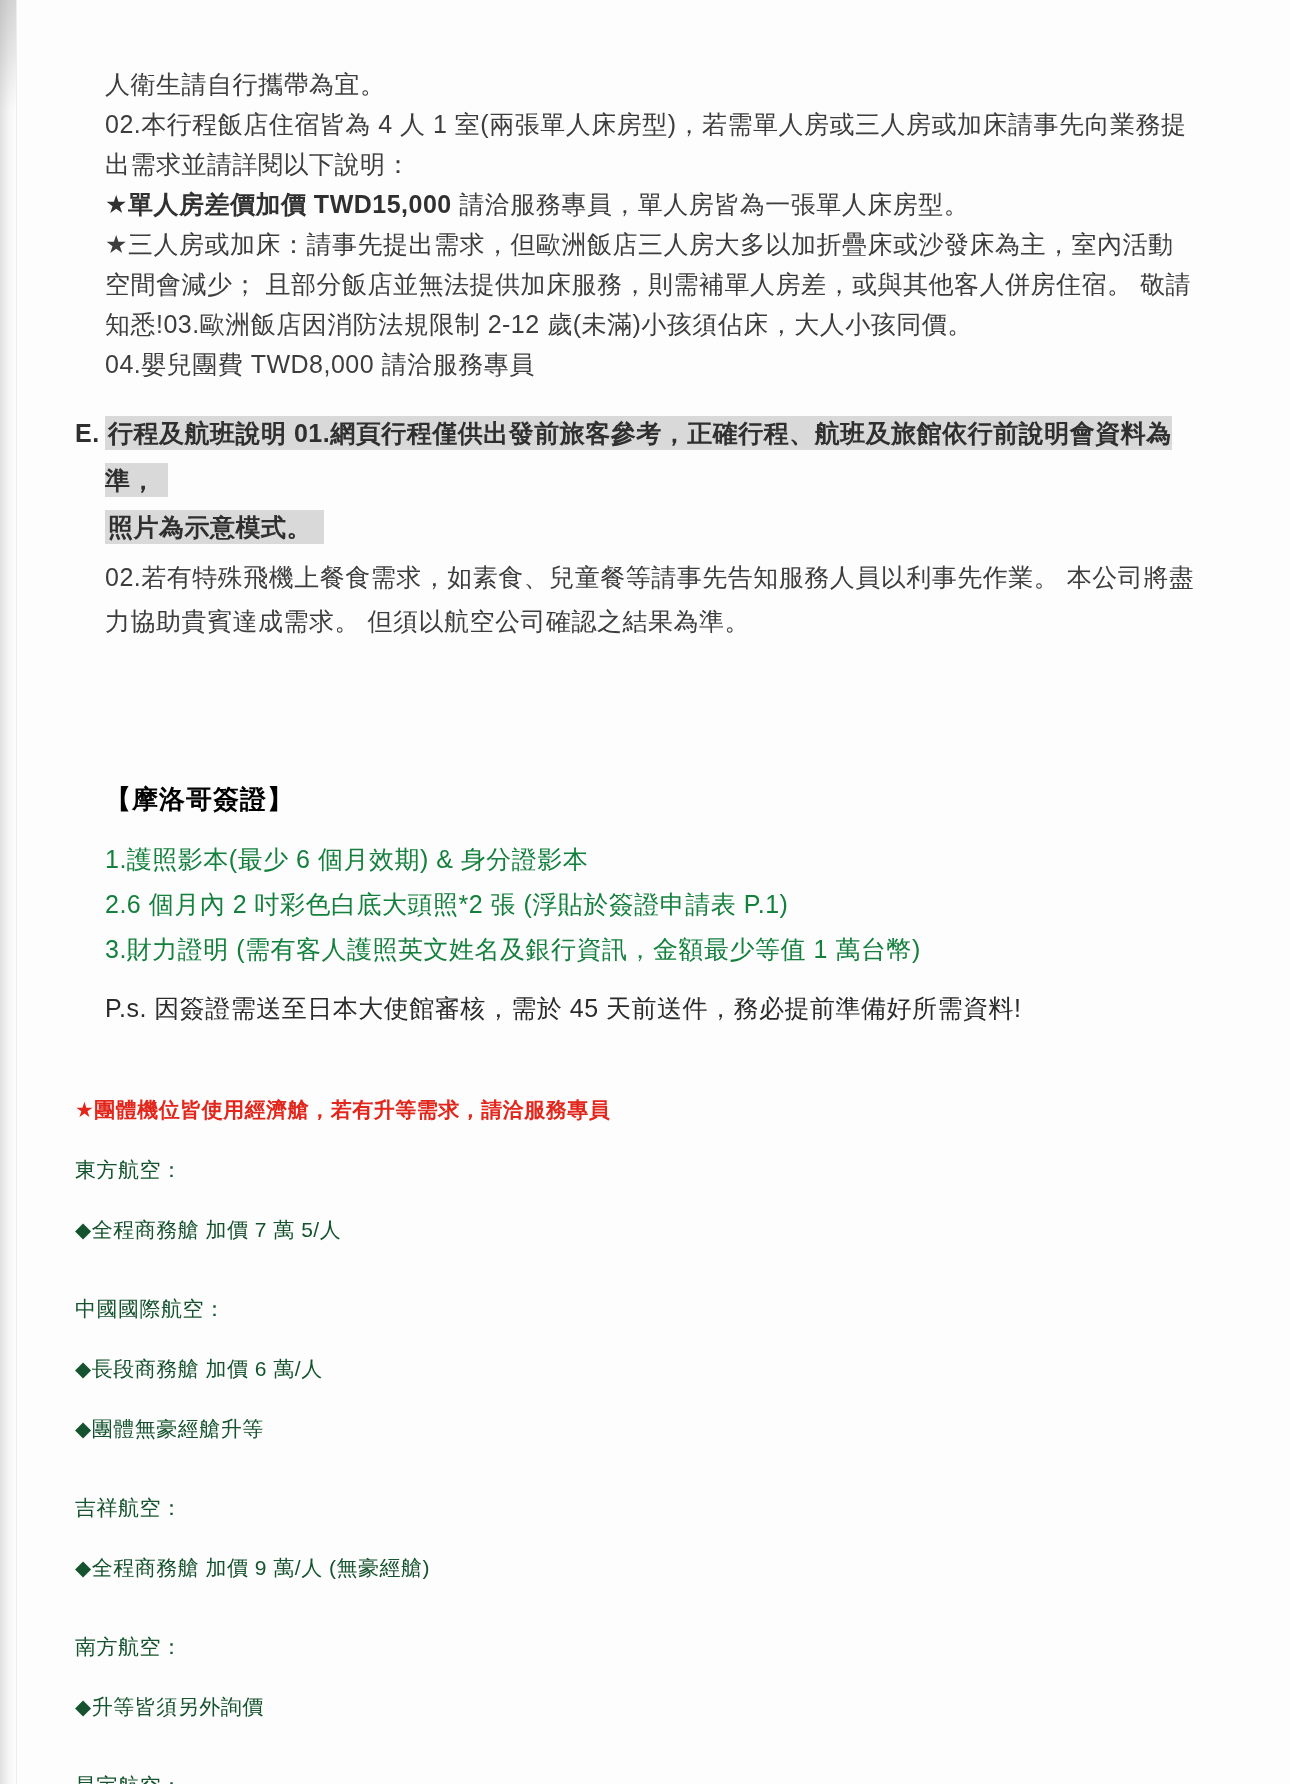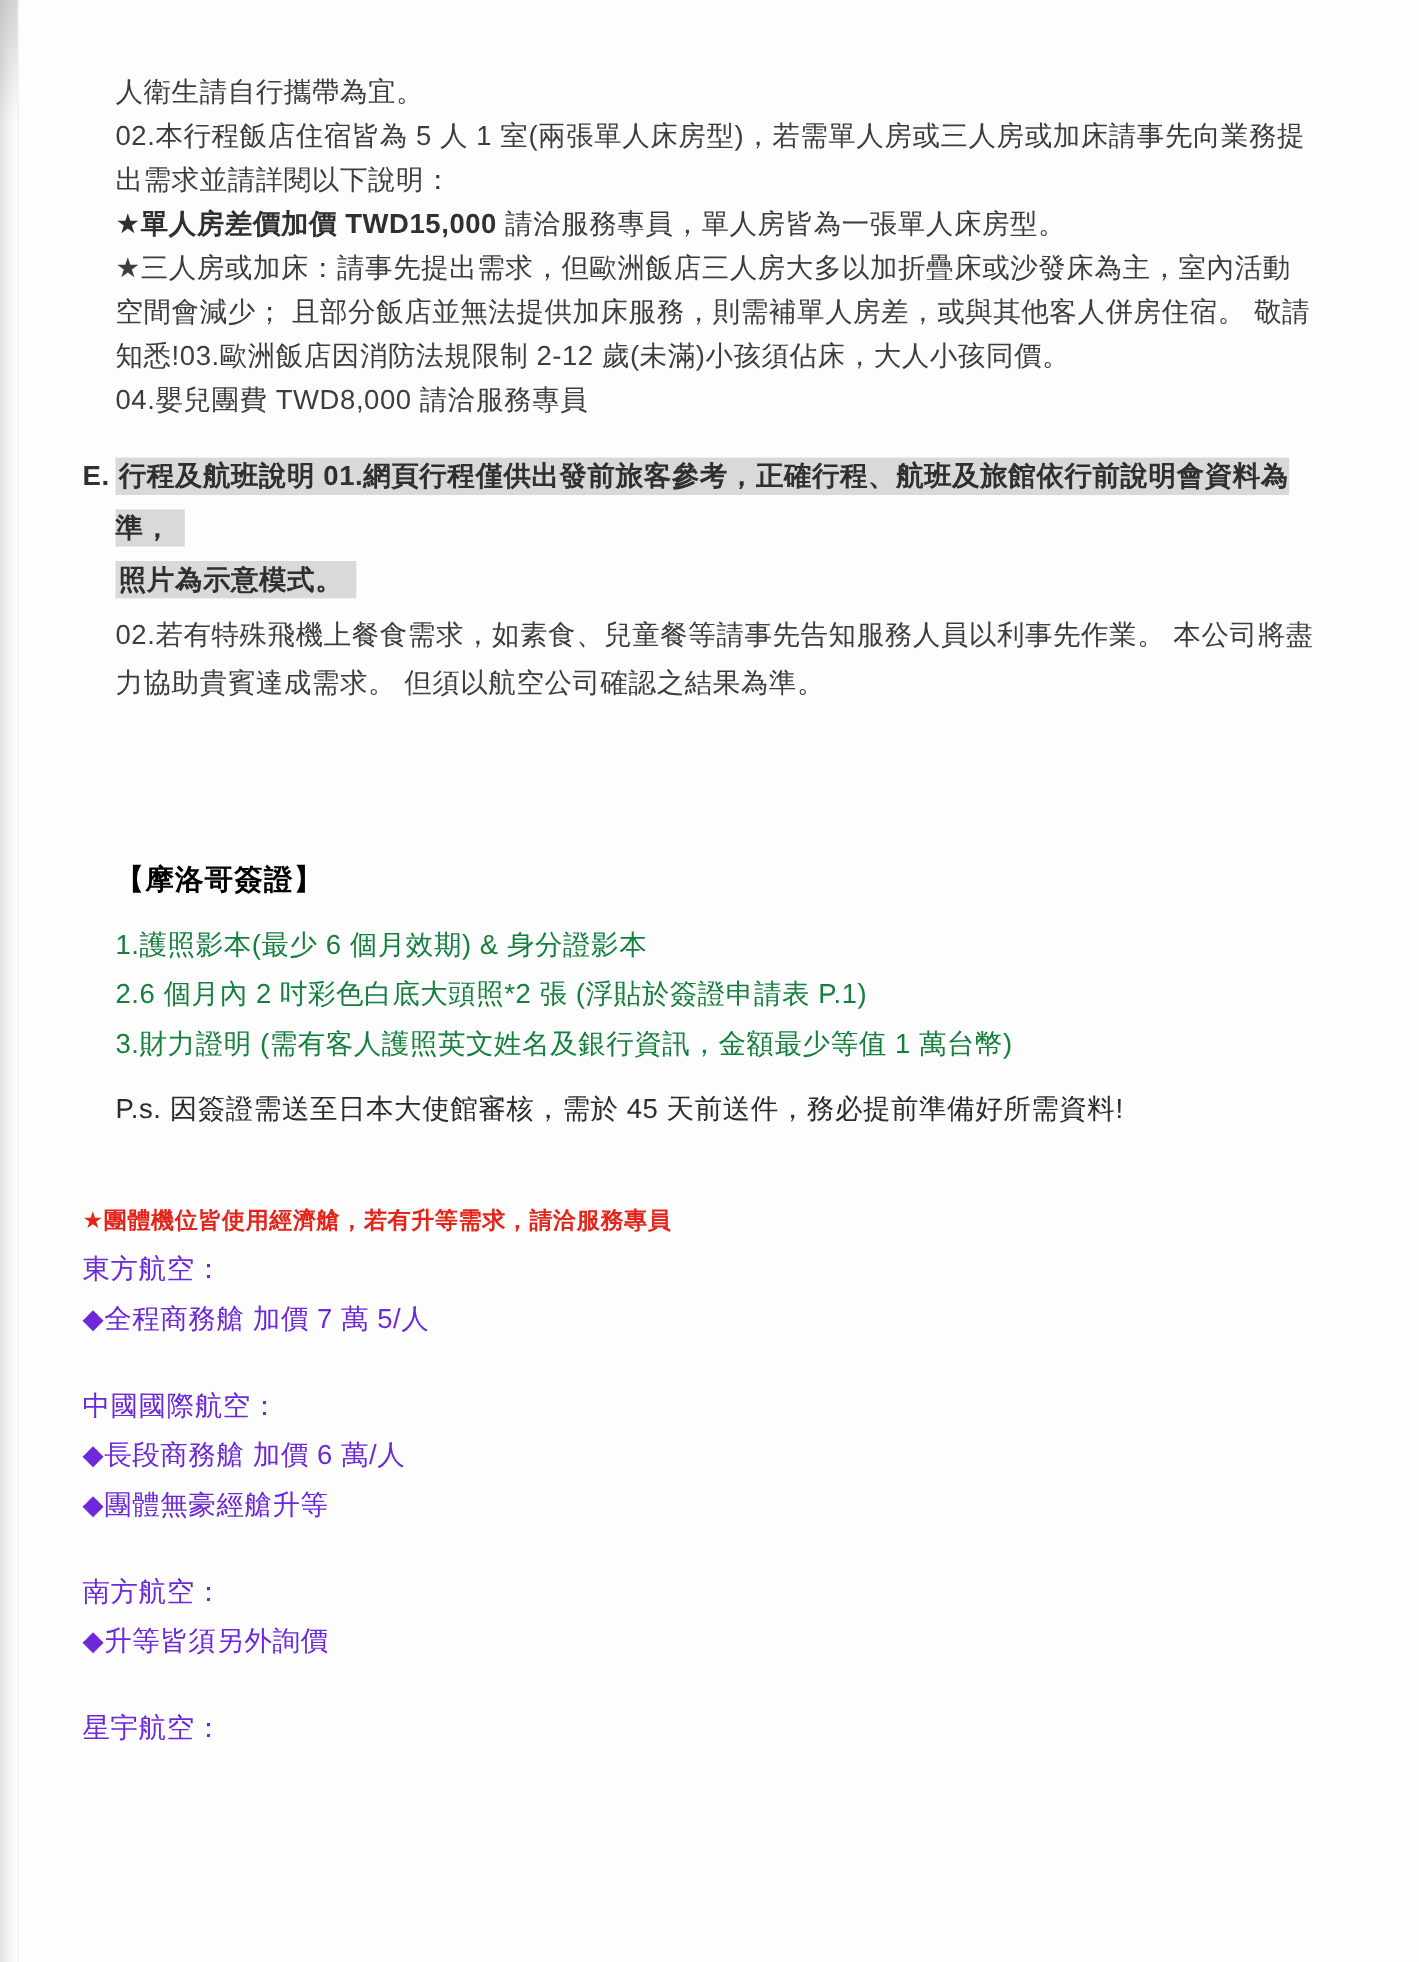--- a/index.html
+++ b/index.html
@@ -107,38 +107,39 @@
   
   .upgrade-notice {
     margin-top: 56px;
     font-size: 21px;
     line-height: 45px;
     font-weight: bold;
     color: #e2261b;
     letter-spacing: 0.5px;
   }
   .airline-name, .airline-option {
-    font-size: 25px;
+    font-size: 21px;
     line-height: 45px;
-    color: #6d28d9;
+    color: #14532d;
     letter-spacing: 0.5px;
+    margin-top: 15px;
   }
   .airline-group + .airline-group { margin-top: 34px; }
 </style>
 </head>
 <body>
 
 <div class="page">
   <div class="edge-left"></div>
   <div class="edge-right"></div>
 
   <div class="content">
 
     <p class="body indent">人衛生請自行攜帶為宜。</p>
-    <p class="body indent">02.本行程飯店住宿皆為 5 人 1 室(兩張單人床房型)，若需單人房或三人房或加床請事先向業務提出需求並請詳閱以下說明：</p>
+    <p class="body indent">02.本行程飯店住宿皆為 4 人 1 室(兩張單人床房型)，若需單人房或三人房或加床請事先向業務提出需求並請詳閱以下說明：</p>
     <p class="body indent">
       <span class="bold-lead">★單人房差價加價 TWD15,000</span><span> 請洽服務專員，單人房皆為一張單人床房型。</span>
     </p>
     <p class="body indent">★三人房或加床：請事先提出需求，但歐洲飯店三人房大多以加折疊床或沙發床為主，室內活動空間會減少； 且部分飯店並無法提供加床服務，則需補單人房差，或與其他客人併房住宿。 敬請知悉!03.歐洲飯店因消防法規限制 2-12 歲(未滿)小孩須佔床，大人小孩同價。</p>
     <p class="body indent">04.嬰兒團費 TWD8,000 請洽服務專員</p>
 
     <div class="e-row">
       <span class="e-label">E.</span>
       <div class="e-text">
         <div><span class="hl">行程及航班說明 01.網頁行程僅供出發前旅客參考，正確行程、航班及旅館依行前說明會資料為準，</span></div>
@@ -162,20 +163,24 @@
         <p class="airline-name">東方航空：</p>
         <p class="airline-option">◆全程商務艙 加價 7 萬 5/人</p>
       </div>
 
       <div class="airline-group">
         <p class="airline-name">中國國際航空：</p>
         <p class="airline-option">◆長段商務艙 加價 6 萬/人</p>
         <p class="airline-option">◆團體無豪經艙升等</p>
       </div>
 
+      <div class="airline-group">
+        <p class="airline-name">吉祥航空：</p>
+        <p class="airline-option">◆全程商務艙 加價 9 萬/人 (無豪經艙)</p>
+      </div>
 
       <div class="airline-group">
         <p class="airline-name">南方航空：</p>
         <p class="airline-option">◆升等皆須另外詢價</p>
       </div>
 
       <div class="airline-group">
         <p class="airline-name">星宇航空：</p>
       </div>
     </div>

